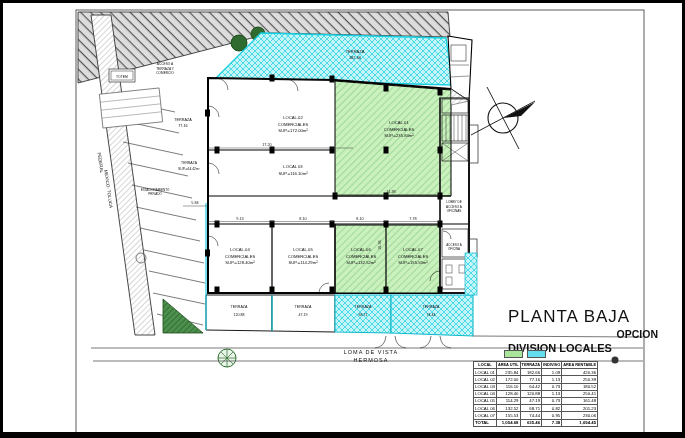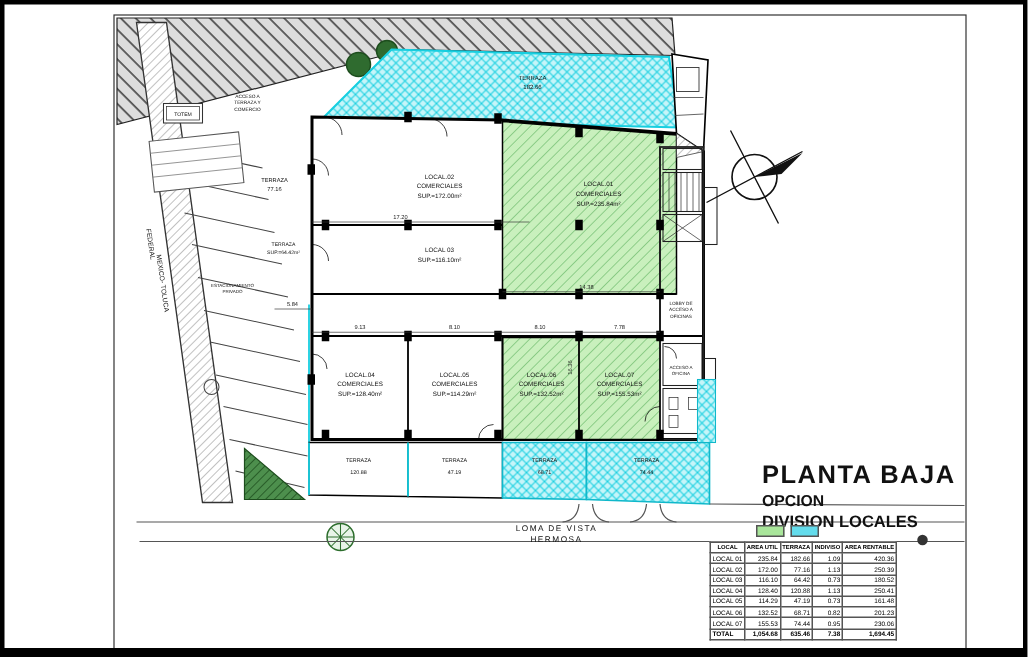--- a/index.html
+++ b/index.html
@@ -4,22 +4,22 @@
 <style>
   html,body{margin:0;padding:0;background:#888;}
   .canvas{position:relative;width:685px;height:438px;background:#fff;
           border:3px solid #000;border-bottom-width:6px;box-sizing:border-box;
           overflow:hidden;font-family:"Liberation Sans",sans-serif;}
   .plan-svg{position:absolute;left:0;top:0;}
   .t{fill:#111;font-family:"Liberation Sans",sans-serif;text-anchor:middle;}
   .dim{fill:#222;font-family:"Liberation Sans",sans-serif;text-anchor:middle;}
   .wall{stroke:#000;fill:none;}
   .titleblock{position:absolute;left:505px;top:305px;width:150px;color:#111;}
-  .tb1{font-size:17px;font-weight:bold;letter-spacing:1px;line-height:1.05;}
-  .tb2{font-size:10.5px;font-weight:bold;margin-top:2px;}
+  .tb1{font-size:17px;font-weight:normal;letter-spacing:1px;line-height:1.05;}
+  .tb2{font-size:10.5px;font-weight:bold;margin-top:2px;text-align:right;}
   .tb3{font-size:11px;font-weight:bold;margin-top:2px;}
   .sw{position:absolute;width:19px;height:8px;border:1px solid #555;box-sizing:border-box;}
   .sw-green{left:501px;top:347px;background:#a9e69b;}
   .sw-cyan{left:524px;top:347px;background:#63dcec;}
   .areas{position:absolute;left:470px;top:358px;width:108px;border-collapse:collapse;
          font-family:"Liberation Sans",sans-serif;font-size:4.3px;line-height:1.25;
          background:#fff;}
   .areas th,.areas td{border:0.5px solid #555;padding:0 1px;height:6.2px;overflow:hidden;white-space:nowrap;}
   .areas th{font-size:3.9px;font-weight:bold;text-align:center;}
   .areas td{text-align:right;}

